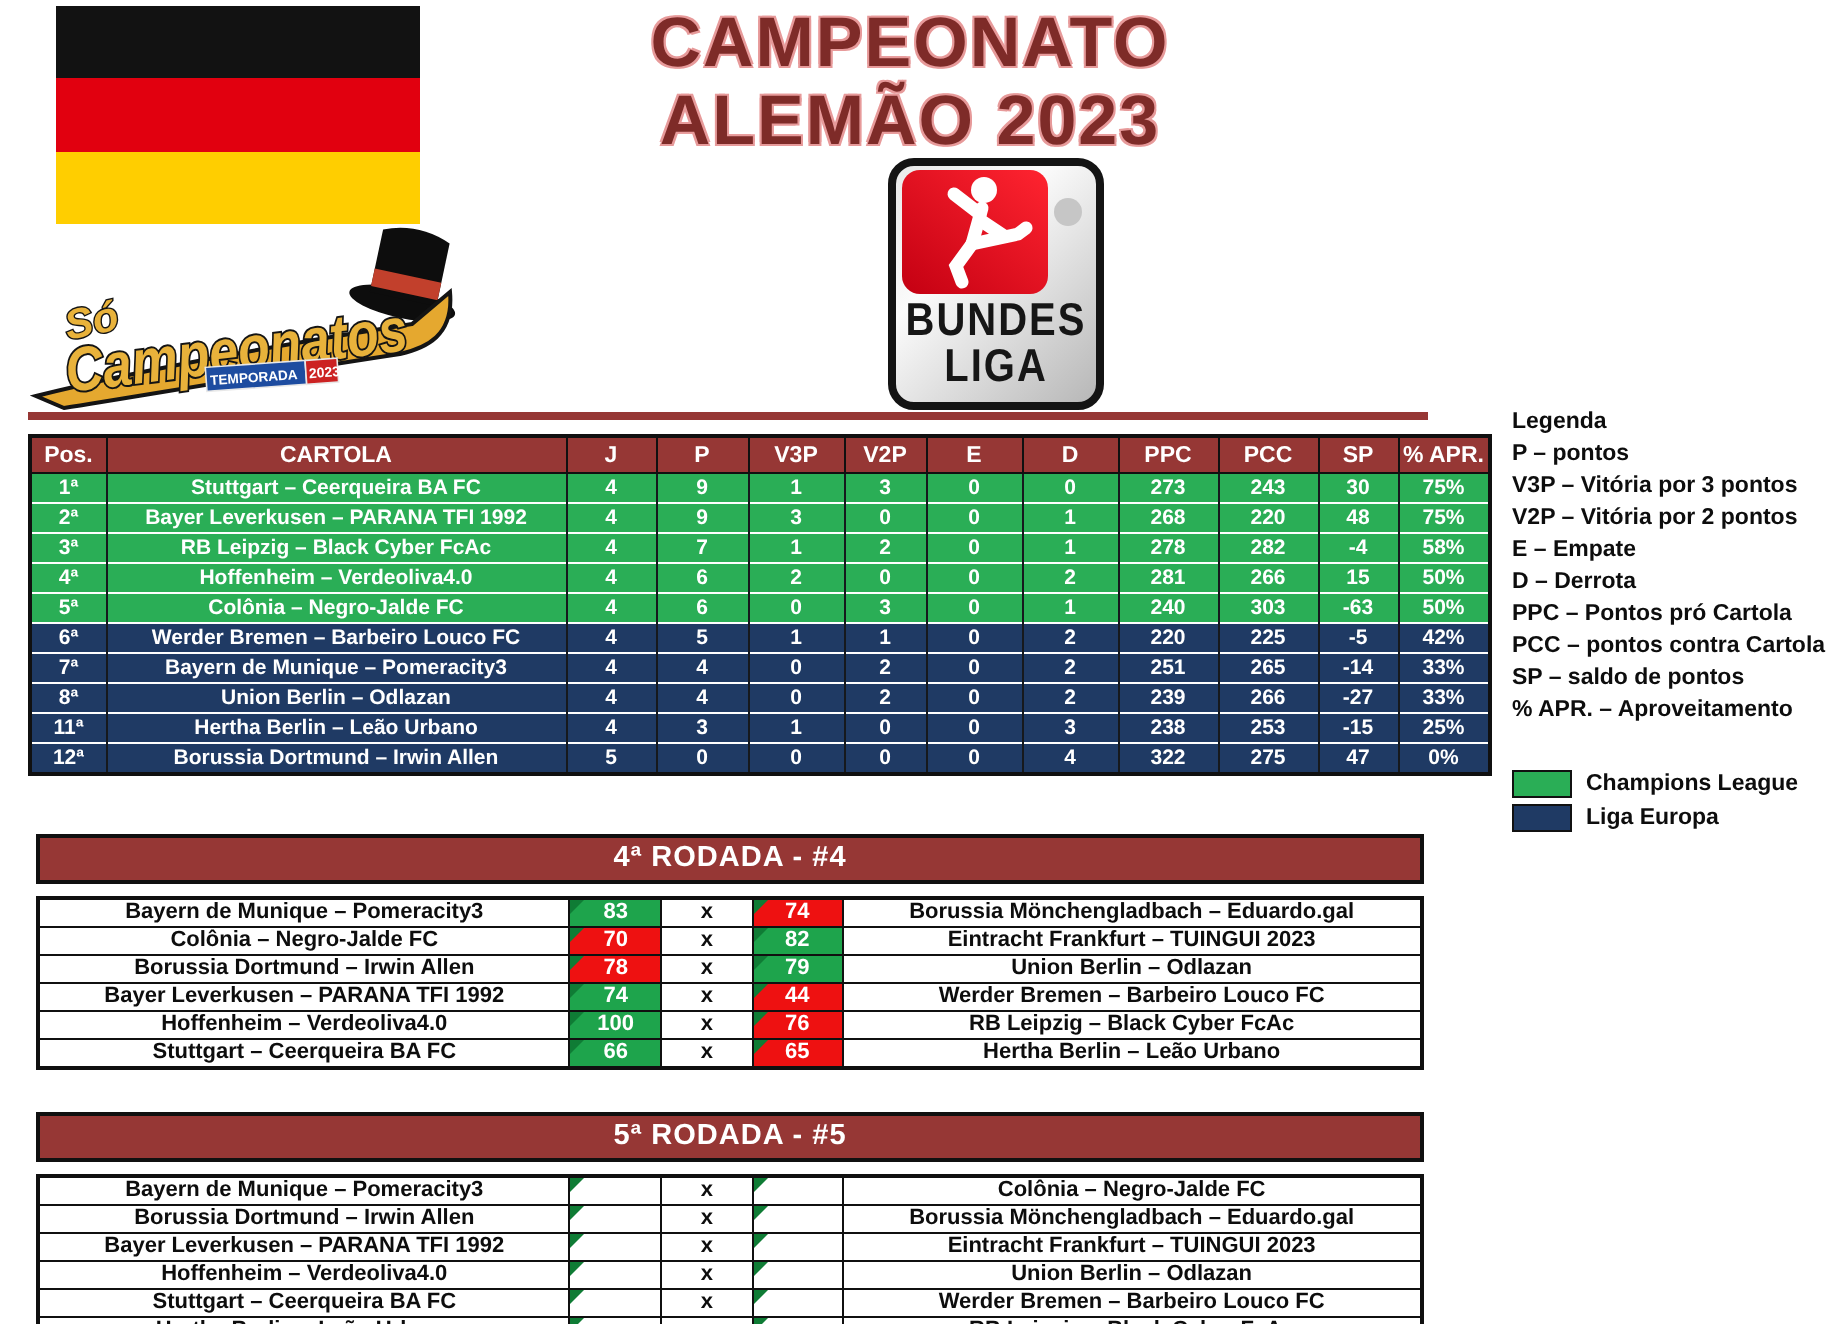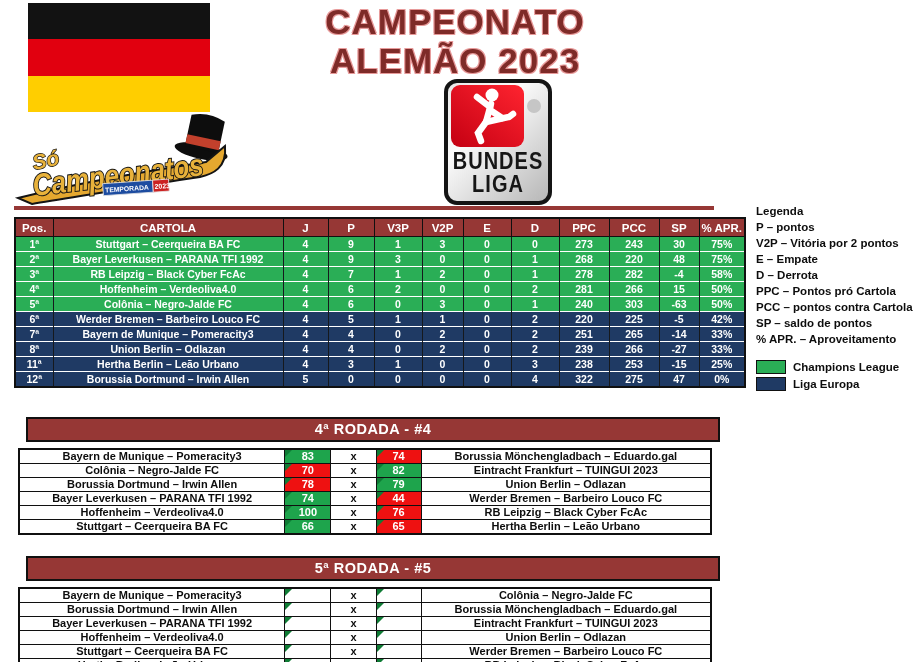--- a/index.html
+++ b/index.html
@@ -22,42 +22,42 @@
            border:4px solid #141414;border-radius:13px;
            background:linear-gradient(135deg,#e9e9e9 0%,#fbfbfb 35%,#b7b7b7 100%);}
   .bl-text{position:absolute;left:0;right:0;top:66px;text-align:center;color:#161616;
            font-weight:bold;font-size:20px;line-height:20px;letter-spacing:1px;
            transform:scaleY(1.15);transform-origin:top;}
   .so-logo{position:absolute;left:12px;top:110px;}
 
   
   .legend{position:absolute;left:756px;top:203px;width:162px;color:#0d0d0d;}
   .legend-line{font-weight:bold;font-size:11.5px;line-height:16px;white-space:nowrap;}
-  .legend-zones{margin-top:11px;}
+  .legend-zones{margin-top:20px;}
   .zone-row{display:flex;align-items:center;height:17px;}
   .zone-swatch{width:30px;height:14px;border:1.5px solid #111;margin-right:7px;box-sizing:border-box;}
   .zone-label{font-weight:bold;font-size:11.5px;white-space:nowrap;}
 
   
   .top-rule{position:absolute;left:14px;top:206px;width:700px;height:4px;background:var(--maroon);}
   table{border-collapse:collapse;}
   .standings{position:absolute;left:14px;top:217px;width:700px;table-layout:fixed;
              border:2px solid #101010;}
   .standings th{background:var(--maroon);color:#fff;font-weight:bold;font-size:11.5px;height:17px;
                 border-left:1px solid #101010;border-bottom:1px solid #101010;padding:0;}
   .standings td{color:#fff;font-weight:bold;font-size:10.5px;height:14px;line-height:14px;
                 text-align:center;padding:0;border-left:1px solid #16191d;
                 border-top:1px solid rgba(255,255,255,.45);overflow:hidden;white-space:nowrap;}
   tr.champions td{background:var(--zgreen);}
   tr.europa td{background:var(--zblue);}
 
   
   .round-header{position:absolute;left:18px;width:690px;height:21px;background:var(--maroon);
                 border:2px solid #101010;color:#fff;font-weight:bold;font-size:14.5px;
-                text-align:center;line-height:21px;letter-spacing:.5px;margin-left:8px;}
+                text-align:center;line-height:21px;letter-spacing:.5px;}
   .fixtures{position:absolute;left:18px;width:694px;table-layout:fixed;border:2px solid #101010;background:#fff;}
   .fixtures td{border:1px solid #101010;height:13px;line-height:13px;padding:0;text-align:center;
                font-weight:bold;font-size:11px;color:#0d0d0d;overflow:hidden;white-space:nowrap;}
   .fixtures td.score{position:relative;color:#fff;margin-left:10px;}
   .fixtures td.score.win{background:var(--win);}
   .fixtures td.score.loss{background:var(--loss);}
   .fixtures td.score.none{background:#fff;color:#0d0d0d;}
   .fixtures td.score::after{content:"";position:absolute;top:0;left:0;width:0;height:0;
                border-top:7px solid #0f7c35;border-right:7px solid transparent;}
   .fixtures td.sep{background:#fff;}
@@ -117,20 +117,21 @@
     <div class="bl-text">
       <div>BUNDES</div>
       <div>LIGA</div>
     </div>
   </div>
 
   <div class="legend">
     <div class="legend-line">Legenda</div>
     <div>
         <div class="legend-line">P – pontos</div>
+        <div class="legend-line">V3P – Vitória por 3 pontos</div>
         <div class="legend-line">V2P – Vitória por 2 pontos</div>
         <div class="legend-line">E – Empate</div>
         <div class="legend-line">D – Derrota</div>
         <div class="legend-line">PPC – Pontos pró Cartola</div>
         <div class="legend-line">PCC – pontos contra Cartola</div>
         <div class="legend-line">SP – saldo de pontos</div>
         <div class="legend-line">% APR. – Aproveitamento</div>
       </div>
     <div class="legend-zones">
         <div class="zone-row">

